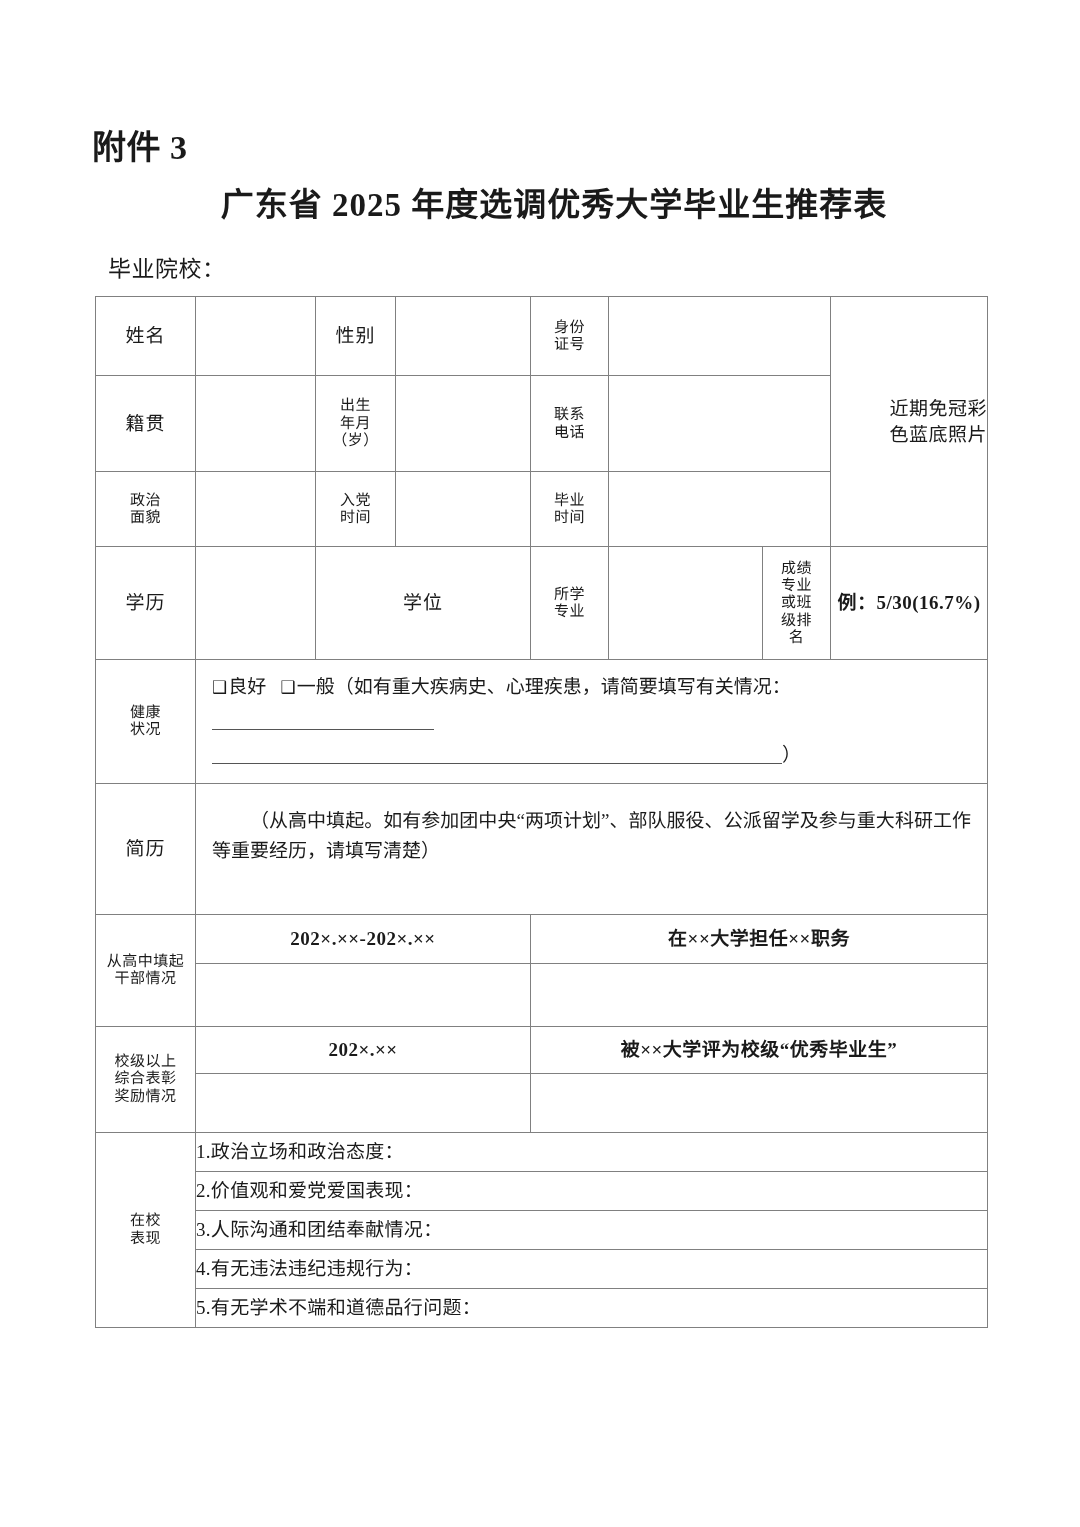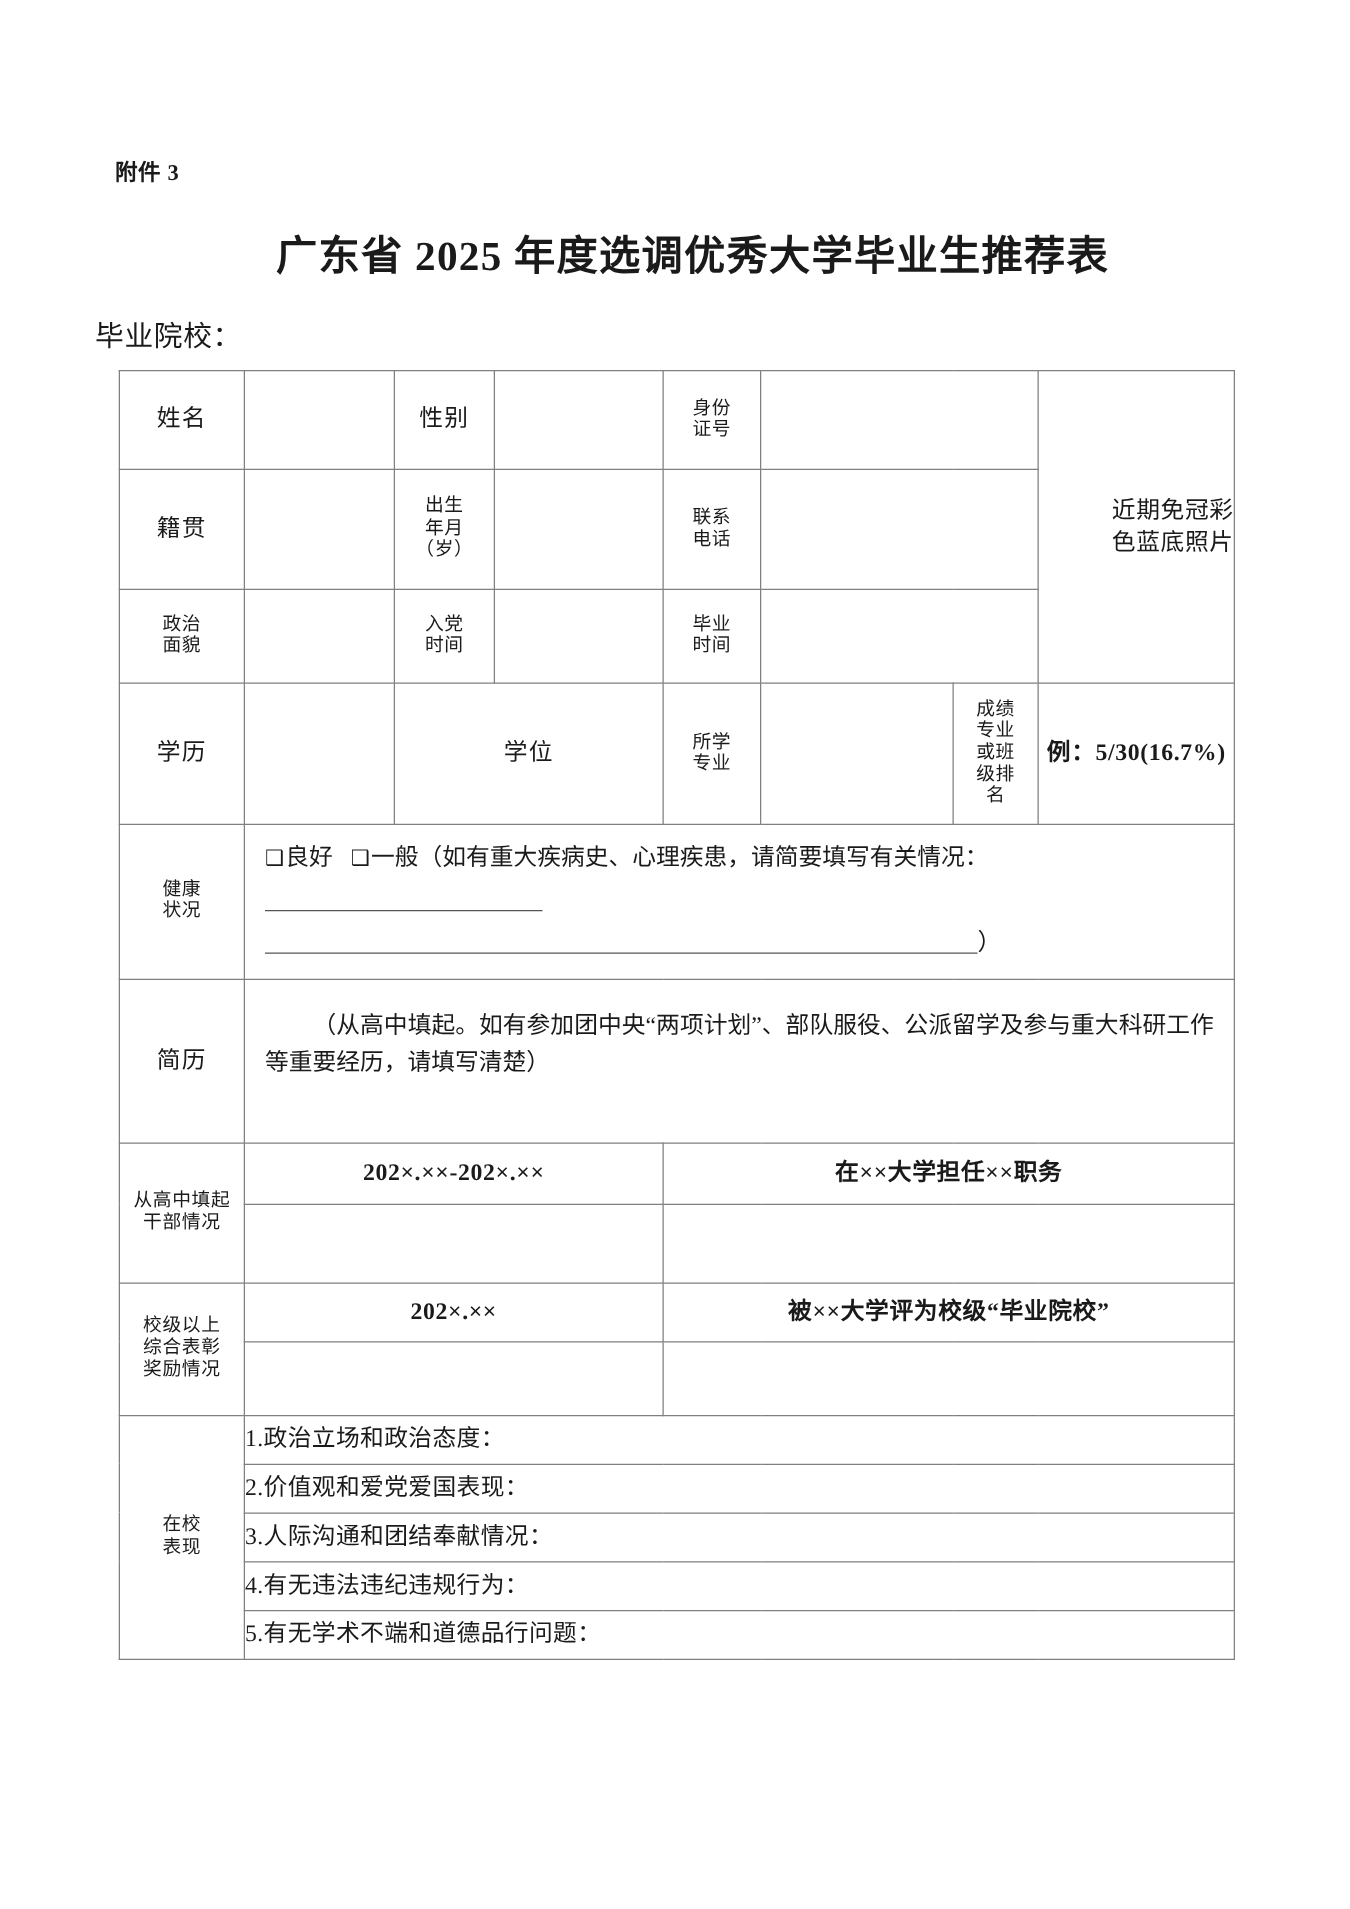--- a/index.html
+++ b/index.html
@@ -22,40 +22,40 @@
     height: 1527px;
     box-sizing: border-box;
     padding: 0;
   }
 
   
   .attachment-label {
     position: absolute;
     left: 92px;
     top: 128px;
-    font-size: 18px;
+    font-size: 34px;
     font-weight: bold;
     letter-spacing: 0.5px;
     line-height: 1.2;
   }
   .doc-title {
     position: absolute;
     left: 4px;
     top: 178px;
     width: 1080px;
     text-align: center;
     font-size: 33px;
     font-weight: bold;
     letter-spacing: 1px;
     padding-left: 20px;
     box-sizing: border-box;
   }
   .school-line {
     position: absolute;
-    left: 76px;
+    left: 108px;
     top: 250px;
     font-size: 23px;
     letter-spacing: 0.5px;
   }
 
   
   .form-wrap {
     position: absolute;
     left: 95px;
     top: 296px;
@@ -298,21 +298,21 @@
 
       <tr>
         <td class="lbl" rowspan="2">
           <div class="vlabel">
             <span>校级以上</span>
             <span>综合表彰</span>
             <span>奖励情况</span>
           </div>
         </td>
         <td class="sub" colspan="3" style="height:46px">202×.××</td>
-        <td class="sub" colspan="4">被××大学评为校级“毕业院校”</td>
+        <td class="sub" colspan="4">被××大学评为校级“优秀毕业生”</td>
       </tr>
 
       <tr>
         <td class="sub" colspan="3" style="height:58px"></td>
         <td class="sub" colspan="4"></td>
       </tr>
 
       <tr>
         <td class="lbl" rowspan="5">
           <div class="vlabel">

